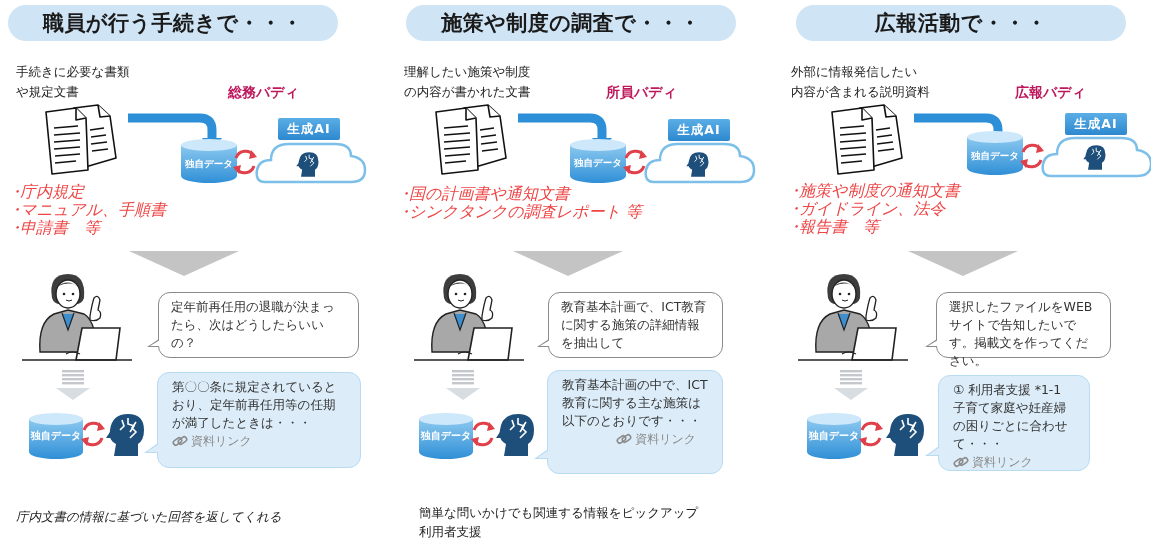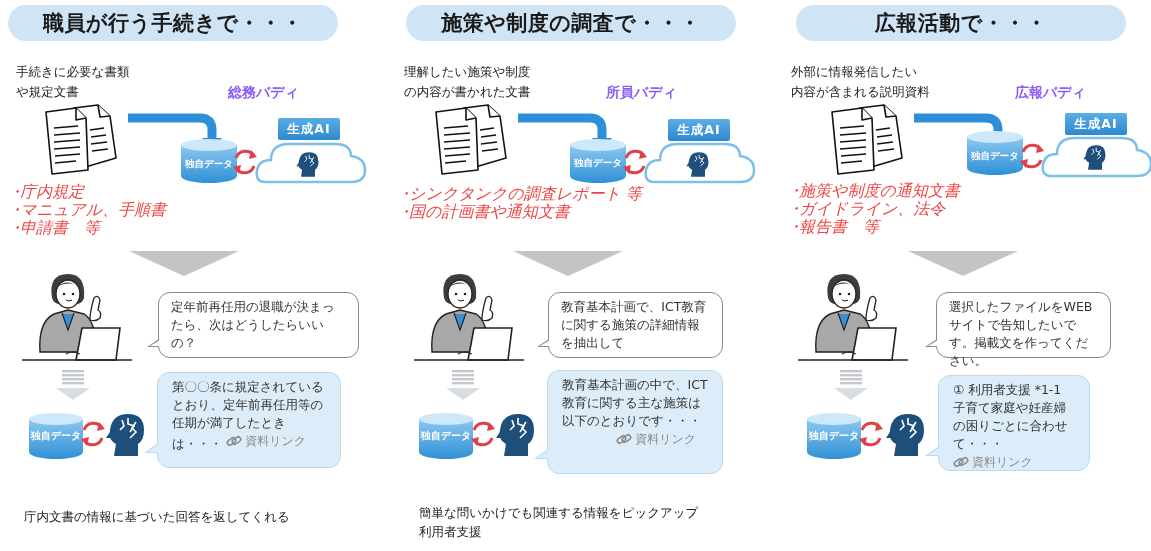--- a/index.html
+++ b/index.html
@@ -19,21 +19,21 @@
   }
   .p0 .title-pill { left: 8px; width: 330px; }
   .p1 .title-pill { left: 22px; width: 330px; }
   .p2 .title-pill { left: 28px; width: 330px; }
 
   .src-label { position: absolute; top: 62px; font-size: 12.5px; line-height: 20px; color: #222; white-space: pre-line; }
   .p0 .src-label { left: 16px; }
   .p1 .src-label { left: 20px; }
   .p2 .src-label { left: 23px; }
 
-  .buddy-name { position: absolute; top: 84px; font-size: 14px; font-weight: bold; color: #8b5cf6; }
+  .buddy-name { position: absolute; top: 84px; font-size: 14px; font-weight: bold; color: #be185d; }
   .p0 .buddy-name { left: 228px; }
   .p1 .buddy-name { left: 222px; }
   .p2 .buddy-name { left: 247px; }
 
   .docs-icon { position: absolute; top: 100px; width: 80px; height: 80px; }
   .p0 .docs-icon { left: 40px; }
   .p1 .docs-icon { left: 46px; }
   .p2 .docs-icon { left: 58px; }
 
   .flow-arrow { position: absolute; top: 112px; width: 110px; height: 45px; }
@@ -133,39 +133,39 @@
   .bubble-q::after {
     content: ""; position: absolute; left: -9px; bottom: 11px;
     border-top: 6px solid transparent; border-right: 10px solid #fff;
   }
 
   .bubble-a {
     position: absolute; top: 372px; height: 96px;
     border: 1.5px solid #b8dbf2; border-radius: 12px; background: #dcedf9;
     padding: 5px 14px; font-size: 12.5px; line-height: 18px; color: #333;
   }
-  .p0 .bubble-a { left: 157px; width: 184px; }
+  .p0 .bubble-a { left: 157px; width: 204px; }
   .p1 .bubble-a { left: 163px; width: 176px; top: 370px; height: 104px; }
   .p2 .bubble-a { left: 170px; width: 152px; top: 375px; height: 96px; }
   .bubble-a::before {
     content: ""; position: absolute; left: -14px; bottom: 14px;
     border-top: 10px solid transparent; border-right: 14px solid #b8dbf2;
   }
   .bubble-a::after {
     content: ""; position: absolute; left: -11px; bottom: 15px;
     border-top: 8px solid transparent; border-right: 12px solid #dcedf9;
   }
   .answer-text { white-space: pre-line; }
   .doc-link { color: #8a8a8a; font-size: 12px; display: inline-flex; align-items: center; gap: 3px; }
   .doc-link svg { width: 16px; height: 14px; }
   .p1 .doc-link-row { text-align: right; padding-right: 12px; }
   .p2 .doc-link-row { padding-left: 0; }
 
   .footer-text { position: absolute; top: 507px; font-size: 12.5px; line-height: 19px; color: #222; white-space: pre-line; }
-  .p0 .footer-text { left: 24px; }
+  .p0 .footer-text { left: 16px; font-style: italic; }
   .p1 .footer-text { left: 35px; top: 503px; }
   .p2 .footer-text { left: 35px; top: 503px; }
 </style>
 </head>
 <body>
 
 <div class="panel p0">
   <div class="title-pill">
       <span>職員が行う手続きで・・・</span>
     </div>
@@ -363,22 +363,22 @@
   </svg>
   <div class="ai-badge">生成AI</div>
 
   <svg class="head-top" viewBox="0 0 40 48">
     <path d="M8 46 L10 34 Q2 30 4 20 Q6 4 22 4 Q38 4 38 20 Q38 30 32 34 L32 46 Z" fill="#1e4e7a"></path>
     <path d="M4 22 L0 28 L5 28" fill="#1e4e7a"></path>
     <path d="M16 10 L18 16 L14 20 M22 8 L22 14 L28 16 L24 22 M30 12 L26 18 L30 22 L24 28" fill="none" stroke="#fff" stroke-width="1.6"></path>
   </svg>
 
   <ul class="examples">
+      <li>国の計画書や通知文書</li>
       <li>シンクタンクの調査レポート 等</li>
-      <li>国の計画書や通知文書</li>
     </ul>
 
   <div class="down-tri"></div>
 
   <svg class="person" viewBox="0 0 110 100">
     <path d="M30 28 Q26 4 46 4 Q64 4 62 28 Q60 34 54 34 L38 34 Q32 34 30 28 Z" fill="#3d3d3d"></path>
     <ellipse cx="46" cy="24" rx="12" ry="14" fill="#fff" stroke="#222" stroke-width="1.4"></ellipse>
     <path d="M36 16 Q46 8 58 18 Q52 12 42 14 Z" fill="#3d3d3d"></path>
     <circle cx="42" cy="24" r="1.3" fill="#222"></circle>
       <circle cx="51" cy="24" r="1.3" fill="#222"></circle>

